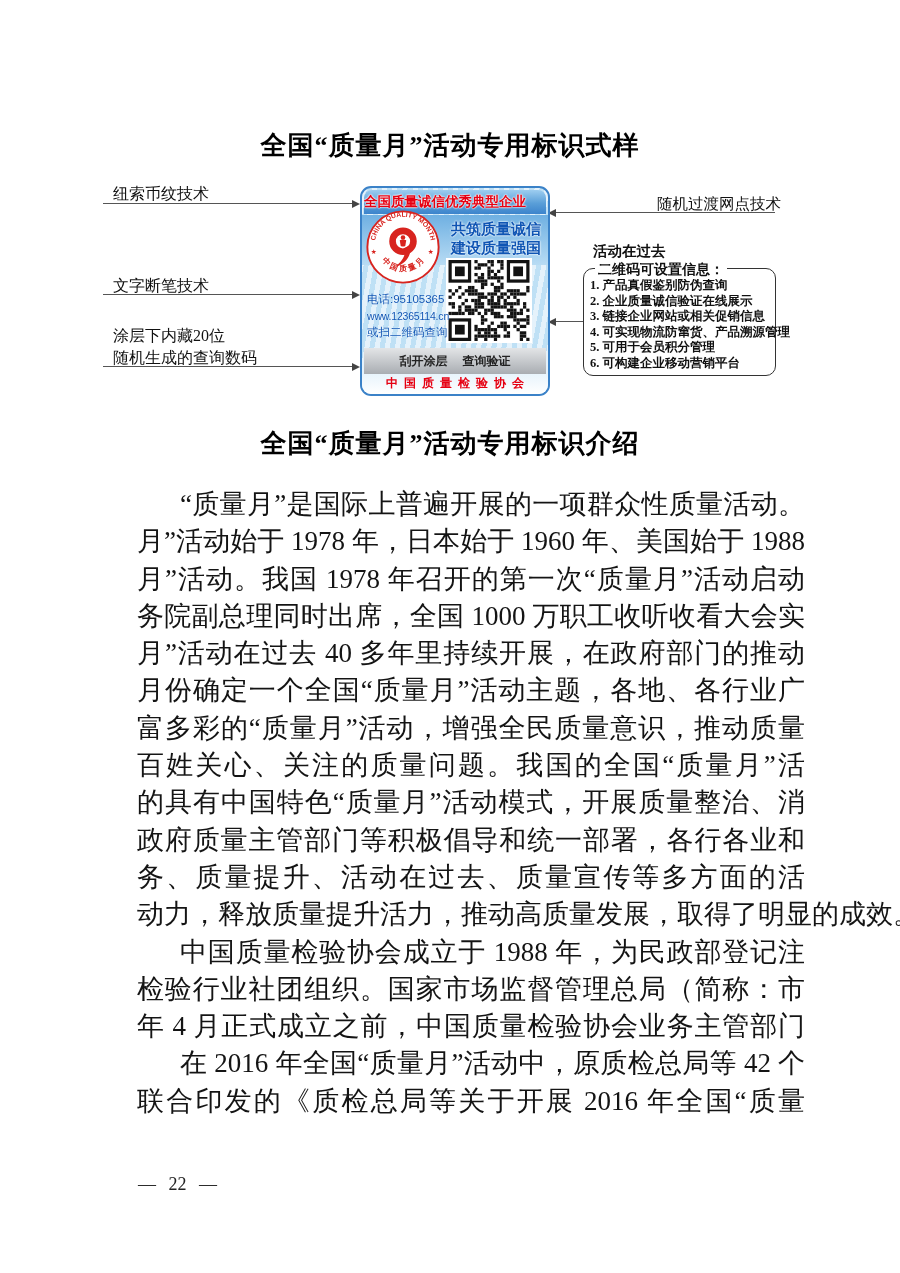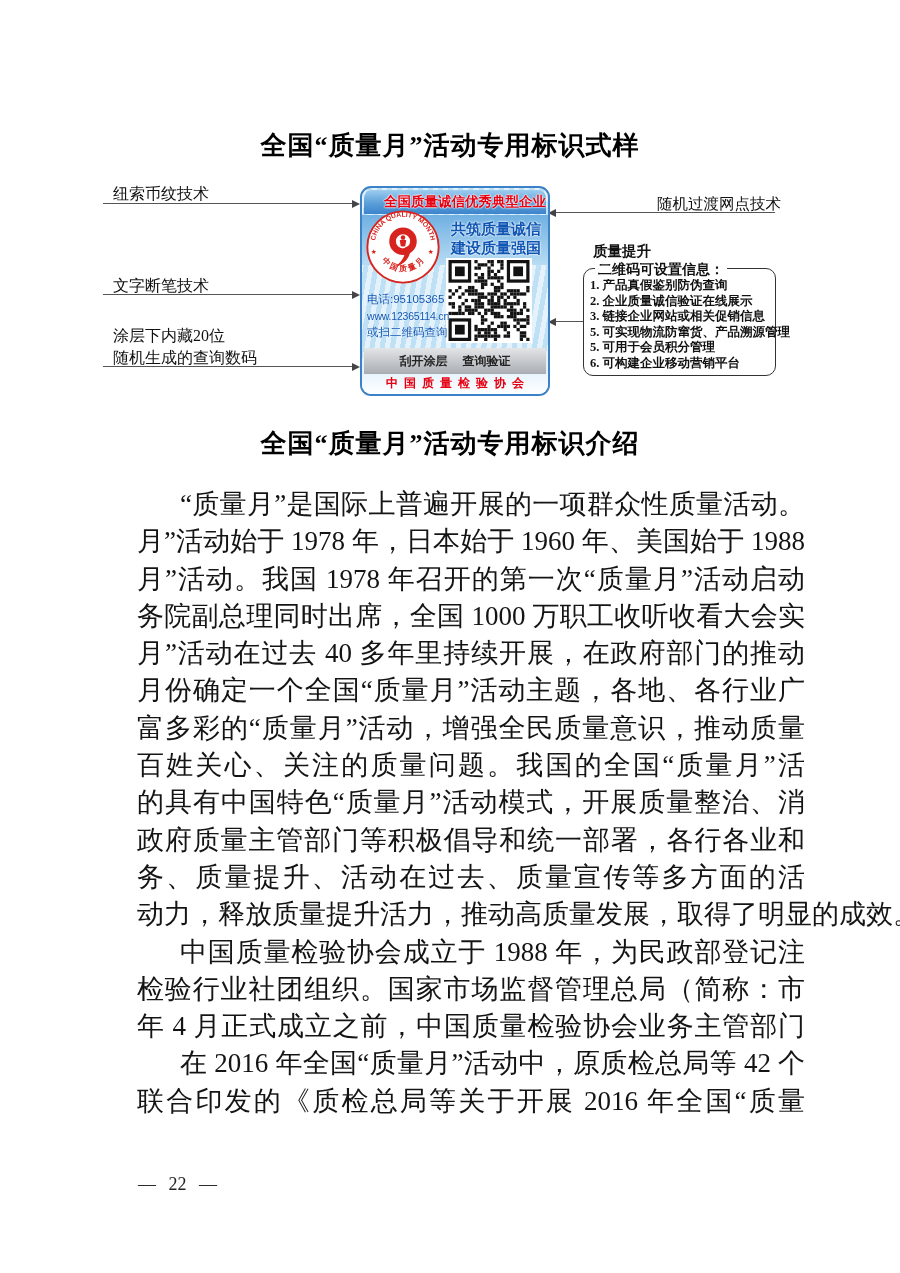--- a/index.html
+++ b/index.html
@@ -24,21 +24,21 @@
                  font-size:14px;font-weight:bold;white-space:nowrap;}
   .infobox-items{padding:9px 0 0 6px;}
   .infobox-items div{font-size:12.5px;font-weight:bold;line-height:15.6px;white-space:nowrap;}
   .qr-label{position:absolute;left:593px;top:242px;font-size:14.5px;font-weight:bold;white-space:nowrap;}
   
   .sticker{position:absolute;left:360px;top:186px;width:190px;height:210px;box-sizing:border-box;
            border:2px solid #3b82c8;border-radius:11px;background:#cfe8f8;overflow:hidden;
            font-family:"Liberation Sans","DejaVu Sans",sans-serif;
            background-image:repeating-linear-gradient(100deg,rgba(255,255,255,.45) 0 5px,rgba(160,210,240,.35) 5px 10px);}
   .st-header{position:absolute;left:2px;right:2px;top:2px;height:24px;line-height:24px;
-             border-radius:8px 8px 0 0;text-align:right;font-size:13.5px;font-weight:bold;color:#e60012;
+             border-radius:8px 8px 0 0;text-align:left;font-size:13.5px;font-weight:bold;color:#e60012;
              background:linear-gradient(180deg,#9dcdf0 0%,#5a9fd8 55%,#3c84cc 100%);
              text-shadow:0 0 2px #fff,0 0 2px #fff,0 0 1px #fff;white-space:nowrap;}
   .st-band{position:absolute;left:0;right:0;top:27px;height:50px;
            background:linear-gradient(180deg,#6fb0e2,#b8dcf4);}
   .st-logo{position:absolute;left:3px;top:21px;width:76px;height:76px;}
   .st-slogan{position:absolute;left:84px;top:31px;width:100px;text-align:center;
              color:#0f55b4;font-weight:bold;font-size:15px;line-height:19px;
              text-shadow:0 0 2px #fff,0 0 2px #fff;white-space:nowrap;}
   .st-contact{position:absolute;left:5px;top:103px;width:82px;color:#0f55b4;font-weight:normal;
               font-size:11.5px;line-height:16.5px;white-space:nowrap;
@@ -78,30 +78,30 @@
 
     <div class="lbl" style="left:113px;top:326px;">涂层下内藏20位</div>
     <div class="lbl" style="left:113px;top:348px;">随机生成的查询数码</div>
     <div class="cline" style="left:103px;top:366px;width:253px;"></div>
     <div class="arr r" style="left:352px;top:362.5px;"></div>
 
     <div class="lbl" style="left:657px;top:194px;font-size:15.5px;">随机过渡网点技术</div>
     <div class="cline" style="left:553px;top:212px;width:222px;"></div>
     <div class="arr l" style="left:548px;top:208.5px;"></div>
 
-    <div class="qr-label">质量提升</div>
+    <div class="qr-label">活动在过去</div>
     <div class="cline" style="left:553px;top:321px;width:30px;"></div>
     <div class="arr l" style="left:548px;top:317.5px;"></div>
 
     <div class="infobox">
       <div class="infobox-items">
         <div>1. 产品真假鉴别防伪查询</div>
         <div>2. 企业质量诚信验证在线展示</div>
         <div>3. 链接企业网站或相关促销信息</div>
-        <div>5. 可实现物流防窜货、产品溯源管理</div>
+        <div>4. 可实现物流防窜货、产品溯源管理</div>
         <div>5. 可用于会员积分管理</div>
         <div>6. 可构建企业移动营销平台</div>
       </div>
     </div>
     <div class="infobox-title">二维码可设置信息：</div>
 
     <div class="sticker">
       <div class="st-header">全国质量诚信优秀典型企业</div>
       <div class="st-band"></div>
 

